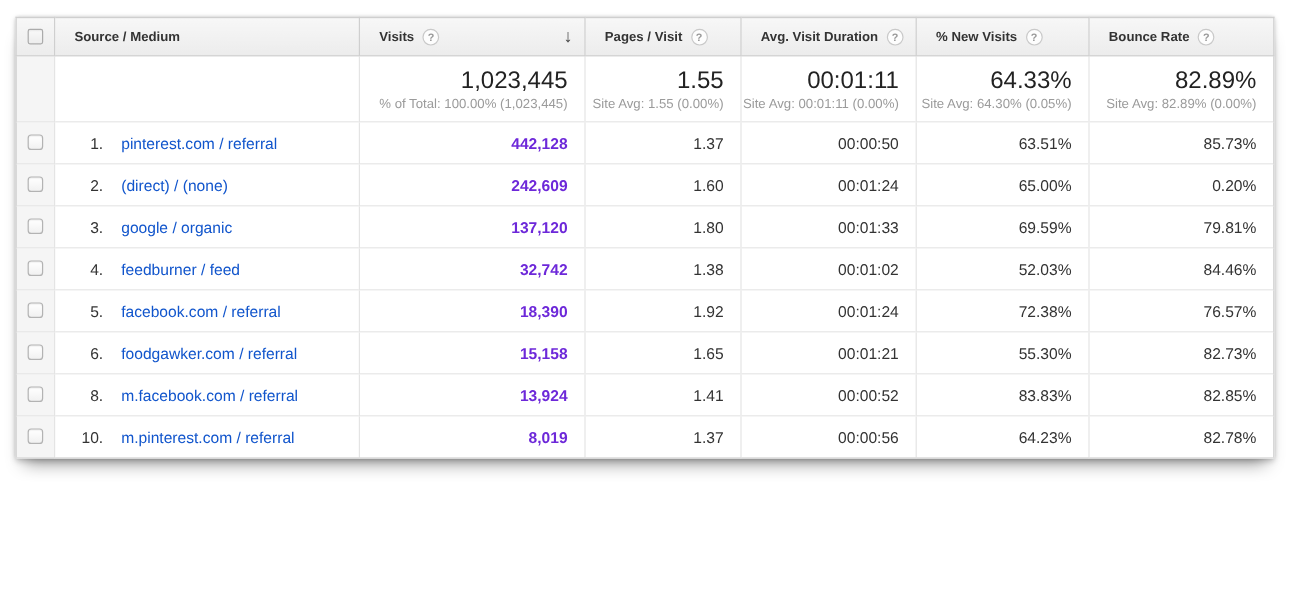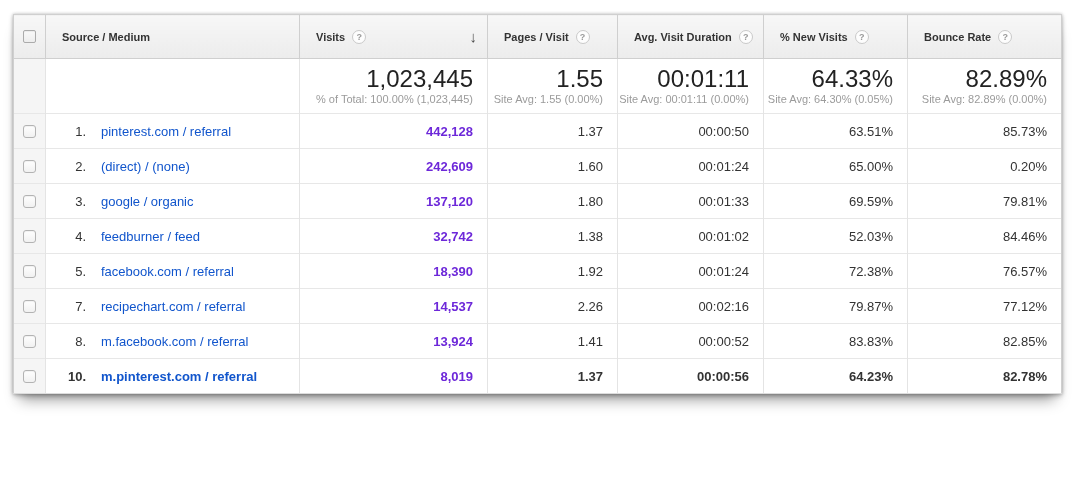--- a/index.html
+++ b/index.html
@@ -18,21 +18,21 @@
     content: ""; position: absolute; bottom: 7px; width: 46%; height: 32px;
     box-shadow: 0 15px 9px rgba(0,0,0,0.45); z-index: -1;
   }
   .card::before { left: 10px; transform: skew(-4deg) rotate(-2.2deg); }
   .card::after  { right: 10px; transform: skew(4deg) rotate(2.2deg); }
 
   table.ga { border-collapse: collapse; table-layout: fixed; width: 1048px; }
 
   
   th {
-    height: 44px; background: linear-gradient(#f7f7f7, #ececec);
+    height: 32px; background: linear-gradient(#f7f7f7, #ececec);
     border: 1px solid #cfcfcf; border-left: none;
     font-size: 11px; font-weight: bold; color: #333; text-align: left;
     vertical-align: middle; padding: 0 10px 0 16px; white-space: nowrap;
   }
   th.cb-head { border-left: 1px solid #cfcfcf; padding: 0; text-align: center; }
   .head-flex { display: flex; align-items: center; justify-content: space-between; }
   .head-left { display: flex; align-items: center; }
 
   .help-icon {
     display: inline-block; width: 14px; height: 14px; margin-left: 7px;
@@ -41,37 +41,37 @@
   }
   .sort-arrow { color: #4d4d4d; font-size: 15px; font-weight: bold; line-height: 1; }
 
   
   td { border-right: 1px solid #e4e4e4; vertical-align: middle; background: #fff; }
   td:last-child, th:last-child { border-right: 1px solid #cfcfcf; }
   tr.data-row td { border-top: 1px solid #e7e7e7; height: 35px; }
   tr.summary-row td { height: 55px; }
 
   td.cb-cell { background: #f5f5f5; border-left: 1px solid #cfcfcf; text-align: center; }
-  tr.last-row td { border-bottom: 1px solid #dcdcdc; font-weight: bold; }
+  tr.last-row td { border-bottom: 1px solid #dcdcdc; }
 
   .checkbox {
     display: inline-block; width: 13px; height: 13px; border: 1px solid #b3b3b3;
     border-radius: 3px; background: linear-gradient(#ffffff, #f1f1f1);
     box-shadow: inset 0 1px 1px rgba(0,0,0,0.06); vertical-align: middle;
   }
   th.cb-head .checkbox { background: linear-gradient(#f9f9f9, #ededed); border-color: #ababab; border-radius: 2px; }
 
   td.src-cell { padding-left: 10px; font-size: 13px; color: #333; }
   .rank { display: inline-block; width: 30px; text-align: right; color: #333; }
   .src-link { color: #1155cc; text-decoration: none; margin-left: 15px; cursor: pointer; }
 
   td.metric { text-align: right; padding-right: 14px; font-size: 13px; color: #333; }
   td.metric.visits { font-weight: bold; color: #6d28d9; }
 
-  .sum-value { font-size: 24px; color: #222; line-height: 24px; }
+  .sum-value { font-size: 20px; color: #222; line-height: 24px; }
   .sum-sub { font-size: 11px; color: #9b9b9b; margin-top: 2px; }
 </style>
 </head>
 <body>
 
 <div class="stage">
   <div class="card">
     <table class="ga">
       <colgroup>
         <col style="width:32px">
@@ -191,26 +191,26 @@
           <td class="cb-cell"><span class="checkbox"></span></td>
           <td class="src-cell"><span class="rank">5.</span><a class="src-link">facebook.com / referral</a></td>
           <td class="metric visits">18,390</td>
           <td class="metric">1.92</td>
           <td class="metric">00:01:24</td>
           <td class="metric">72.38%</td>
           <td class="metric">76.57%</td>
         </tr>
         <tr class="data-row">
           <td class="cb-cell"><span class="checkbox"></span></td>
-          <td class="src-cell"><span class="rank">7.</span><a class="src-link">recipechart.com / referral</a></td>
-          <td class="metric visits">14,537</td>
-          <td class="metric">2.26</td>
-          <td class="metric">00:02:16</td>
-          <td class="metric">79.87%</td>
-          <td class="metric">77.12%</td>
+          <td class="src-cell"><span class="rank">6.</span><a class="src-link">foodgawker.com / referral</a></td>
+          <td class="metric visits">15,158</td>
+          <td class="metric">1.65</td>
+          <td class="metric">00:01:21</td>
+          <td class="metric">55.30%</td>
+          <td class="metric">82.73%</td>
         </tr>
         <tr class="data-row">
           <td class="cb-cell"><span class="checkbox"></span></td>
           <td class="src-cell"><span class="rank">8.</span><a class="src-link">m.facebook.com / referral</a></td>
           <td class="metric visits">13,924</td>
           <td class="metric">1.41</td>
           <td class="metric">00:00:52</td>
           <td class="metric">83.83%</td>
           <td class="metric">82.85%</td>
         </tr>

